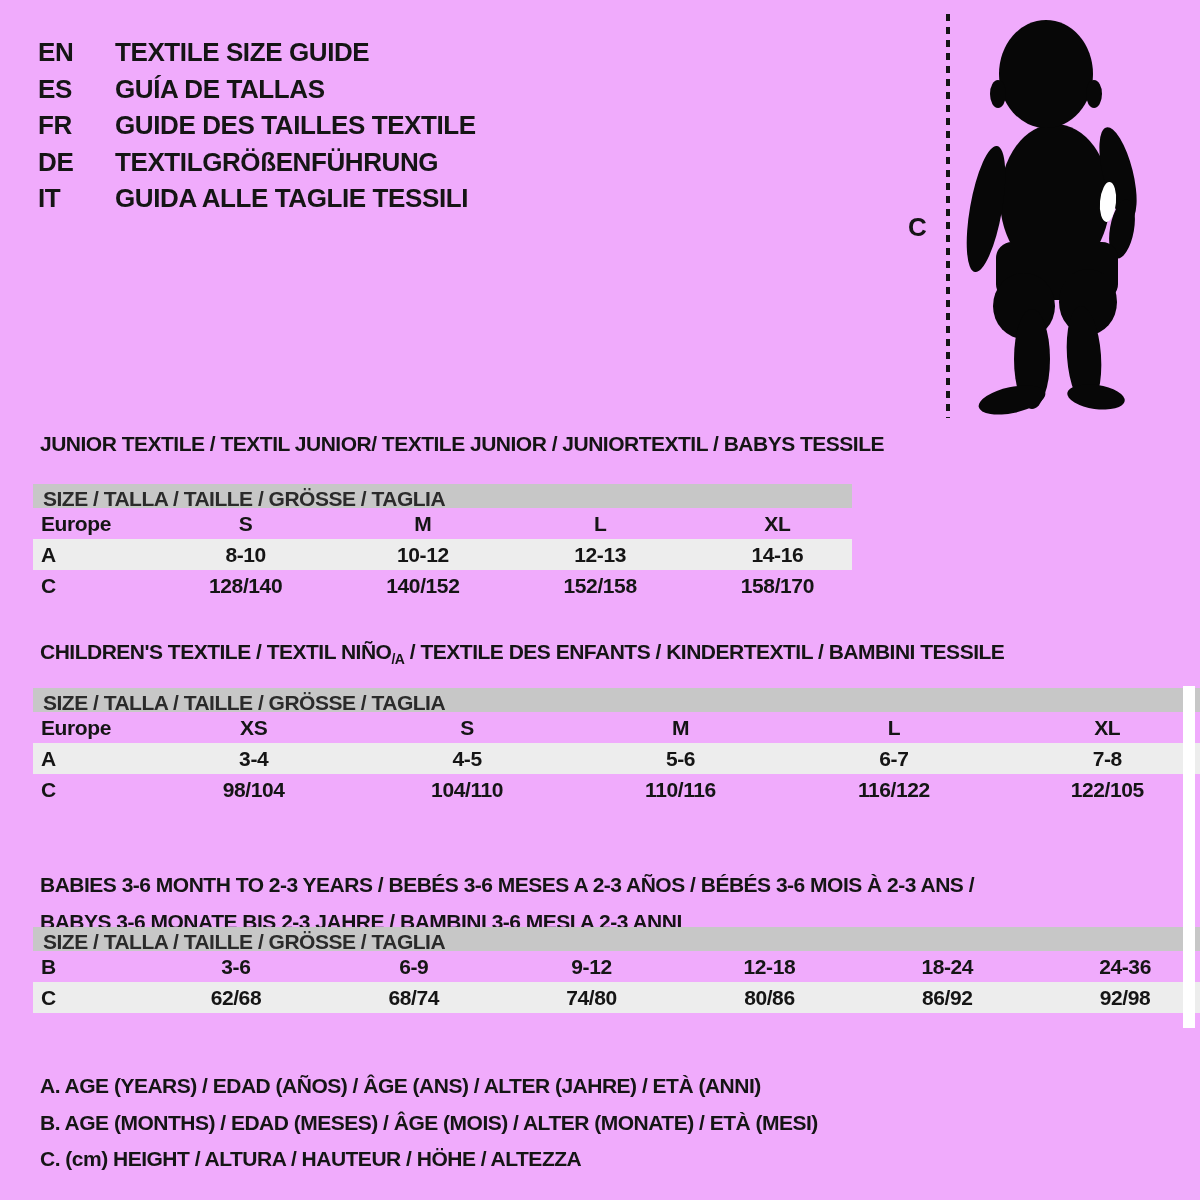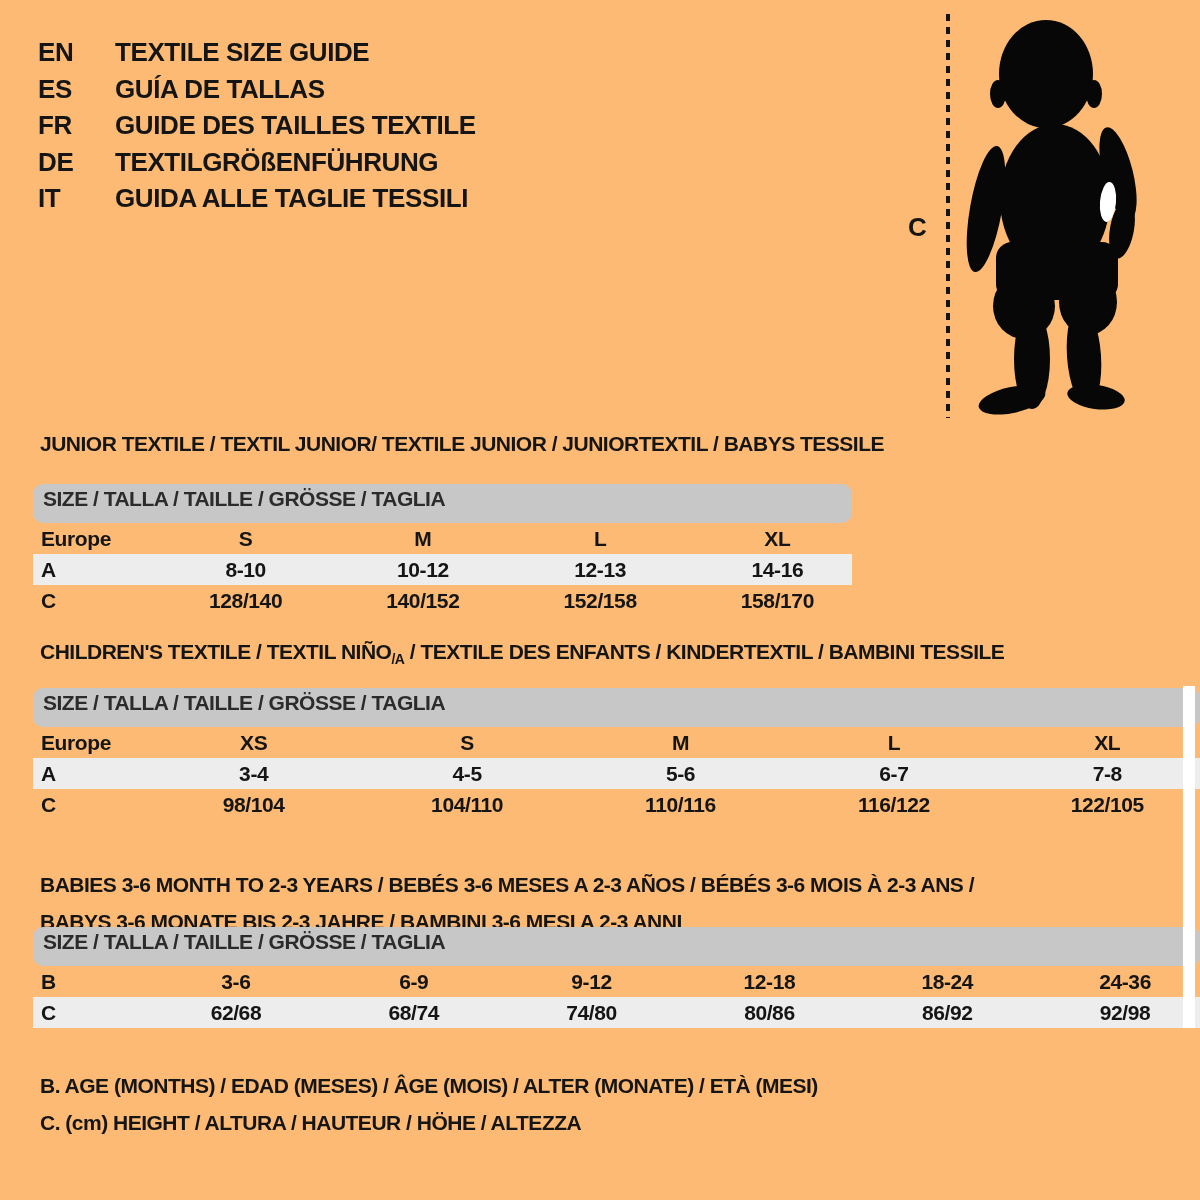--- a/index.html
+++ b/index.html
@@ -6,21 +6,21 @@
   html,body { background:#ffffff; }
   body {
     width:1200px; height:1200px;
     font-family:"Liberation Sans", sans-serif;
     font-weight:bold;
     color:#151515;
     position:relative;
     overflow:hidden;
     letter-spacing:-0.4px;
   }
-  .page { position:absolute; inset:0; width:1200px; height:1200px; background:#fdba74; }
+  .page { position:absolute; inset:0; width:1200px; height:1200px; background:#f0abfc; }
 
   
   .langs { position:absolute; left:38px; top:34px; font-size:26px; line-height:36.5px; }
   .lang-row { display:flex; }
   .lang-code { width:77px; flex:0 0 77px; }
 
   
   .dash-line {
     position:absolute; left:946px; top:14px; width:4px; height:404px;
     background:repeating-linear-gradient(to bottom, #141414 0px, #141414 7px, transparent 7px, transparent 13px);
@@ -29,24 +29,23 @@
   .baby { position:absolute; left:960px; top:14px; }
 
   
   .sec-title { position:absolute; left:40px; font-size:21px; line-height:24px; letter-spacing:-0.5px; white-space:nowrap; }
   .sec-title .sub { font-size:14px; vertical-align:-5px; }
   .two-line { line-height:36.5px; }
 
   
   .size-table { position:absolute; left:33px; }
   .size-bar {
-    height:39px; background:#c7c7c7; color:#2b2b2b;
+    height:24px; background:#c7c7c7; color:#2b2b2b;
     font-size:21px; line-height:29px; padding-left:10px;
     letter-spacing:-0.5px;
-    border-radius:10px;
   }
   .trow { display:grid; height:31px; align-items:center; font-size:21px;gap:28px; }
   .t1 .trow { grid-template-columns:110px repeat(4, 1fr); }
   .t2 .trow { grid-template-columns:100px repeat(5, 1fr); }
   .t3 .trow { grid-template-columns:100px repeat(6, 1fr); }
   .trow .rlabel { text-align:left; padding-left:8px; }
   .trow .cell { text-align:center; }
   .shaded { background:#ededed; }
 
   
@@ -192,17 +191,18 @@
       <div class="cell">74/80</div>
       <div class="cell">80/86</div>
       <div class="cell">86/92</div>
       <div class="cell">92/98</div>
     </div>
   </div>
 
   <div class="gutter"></div>
 
   <div class="legend">
+    <div>A. AGE (YEARS) / EDAD (AÑOS) / ÂGE (ANS) / ALTER (JAHRE) / ETÀ (ANNI)</div>
     <div>B. AGE (MONTHS) / EDAD (MESES) / ÂGE (MOIS) / ALTER (MONATE) / ETÀ (MESI)</div>
     <div>C. (cm) HEIGHT / ALTURA / HAUTEUR / HÖHE / ALTEZZA</div>
   </div>
 
 </div>
 
 </body></html>

